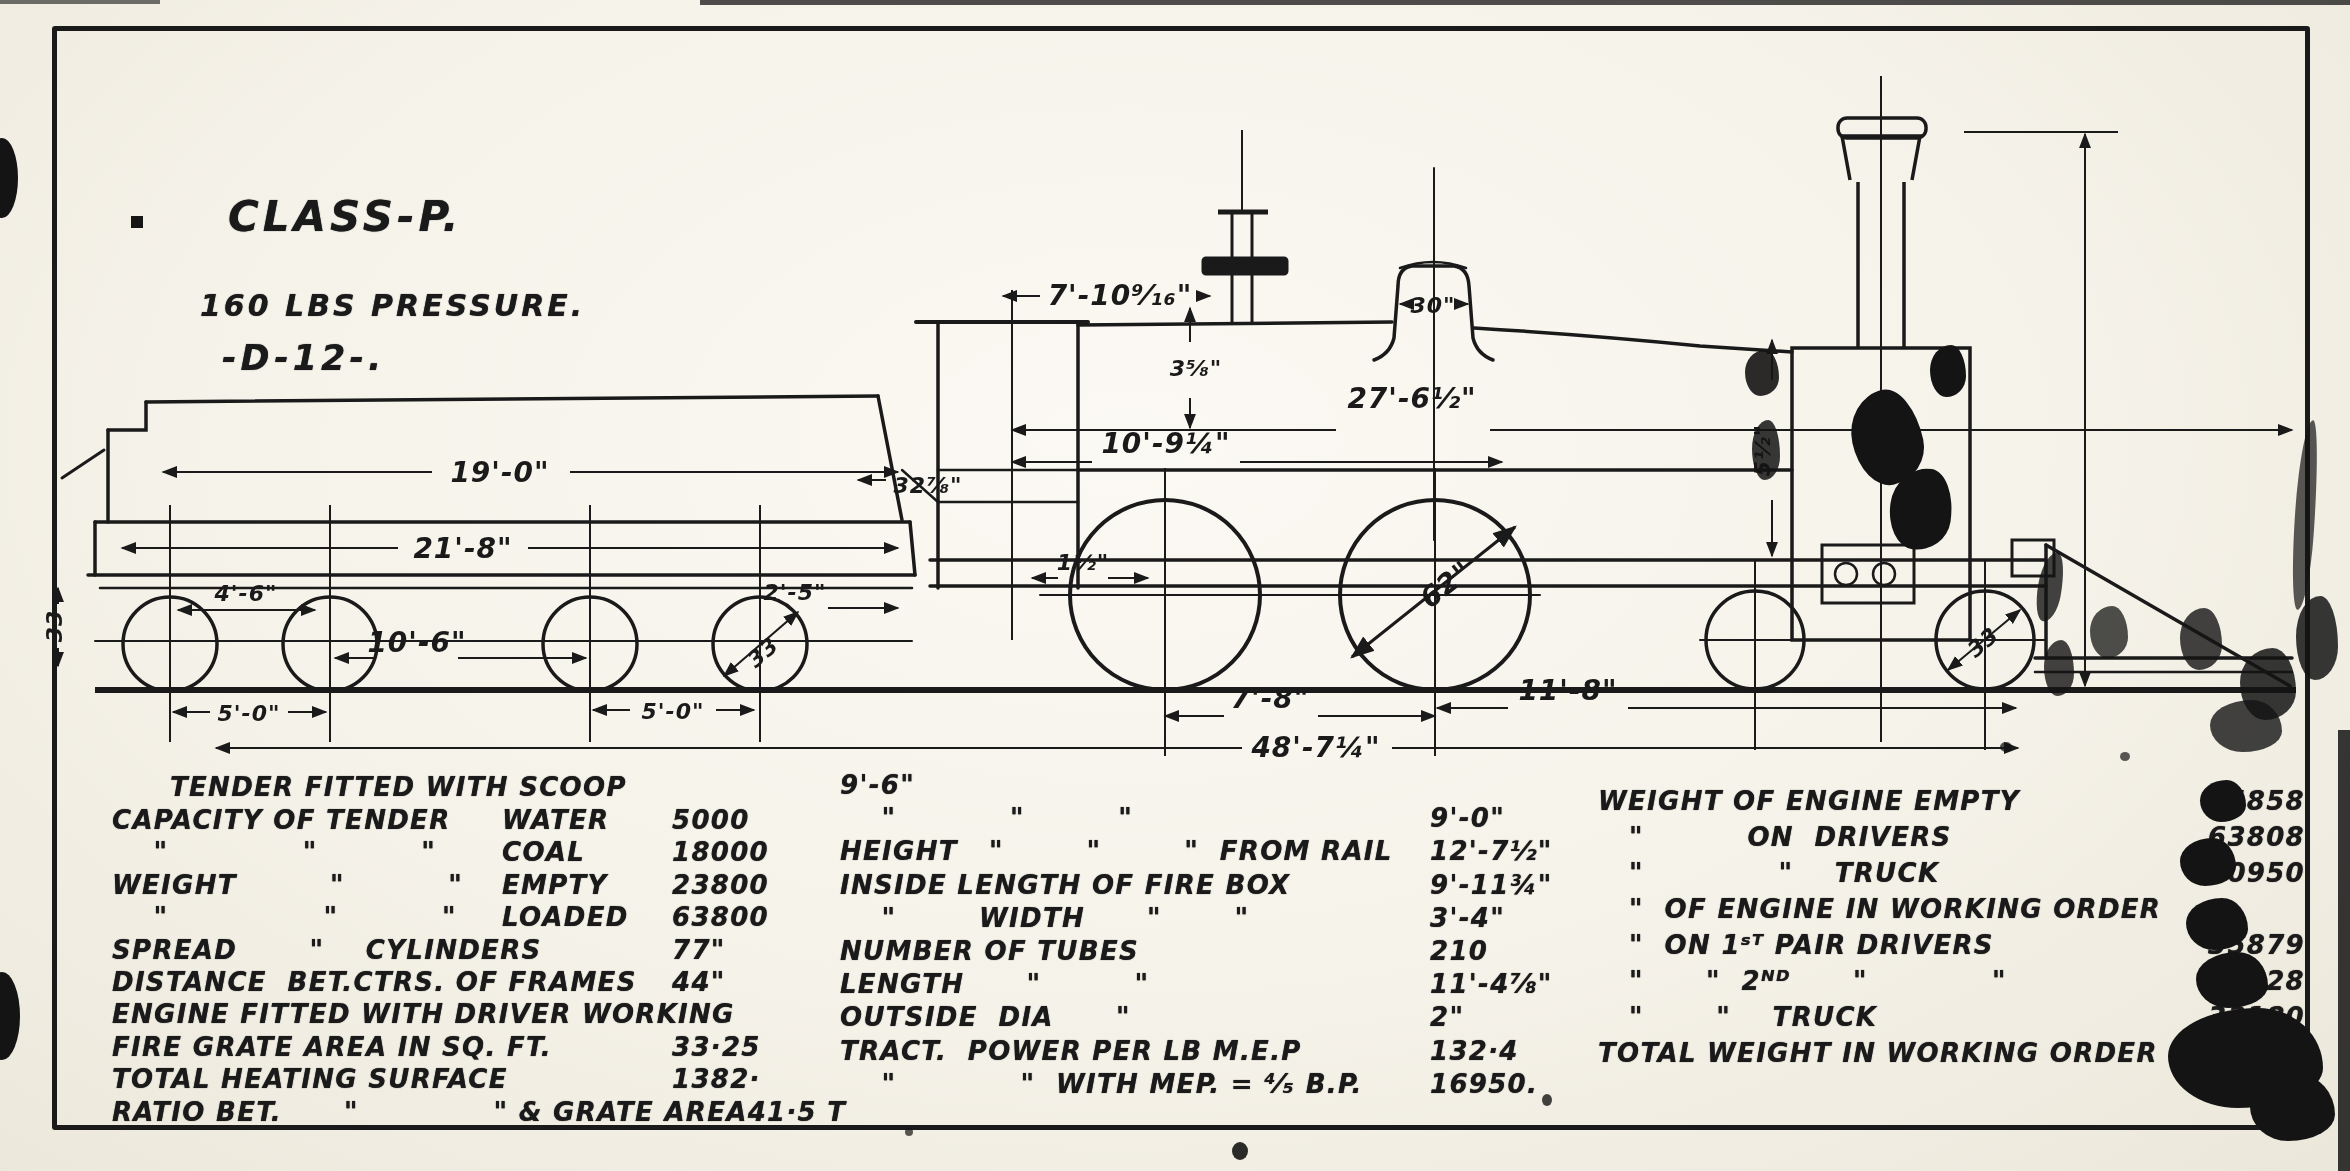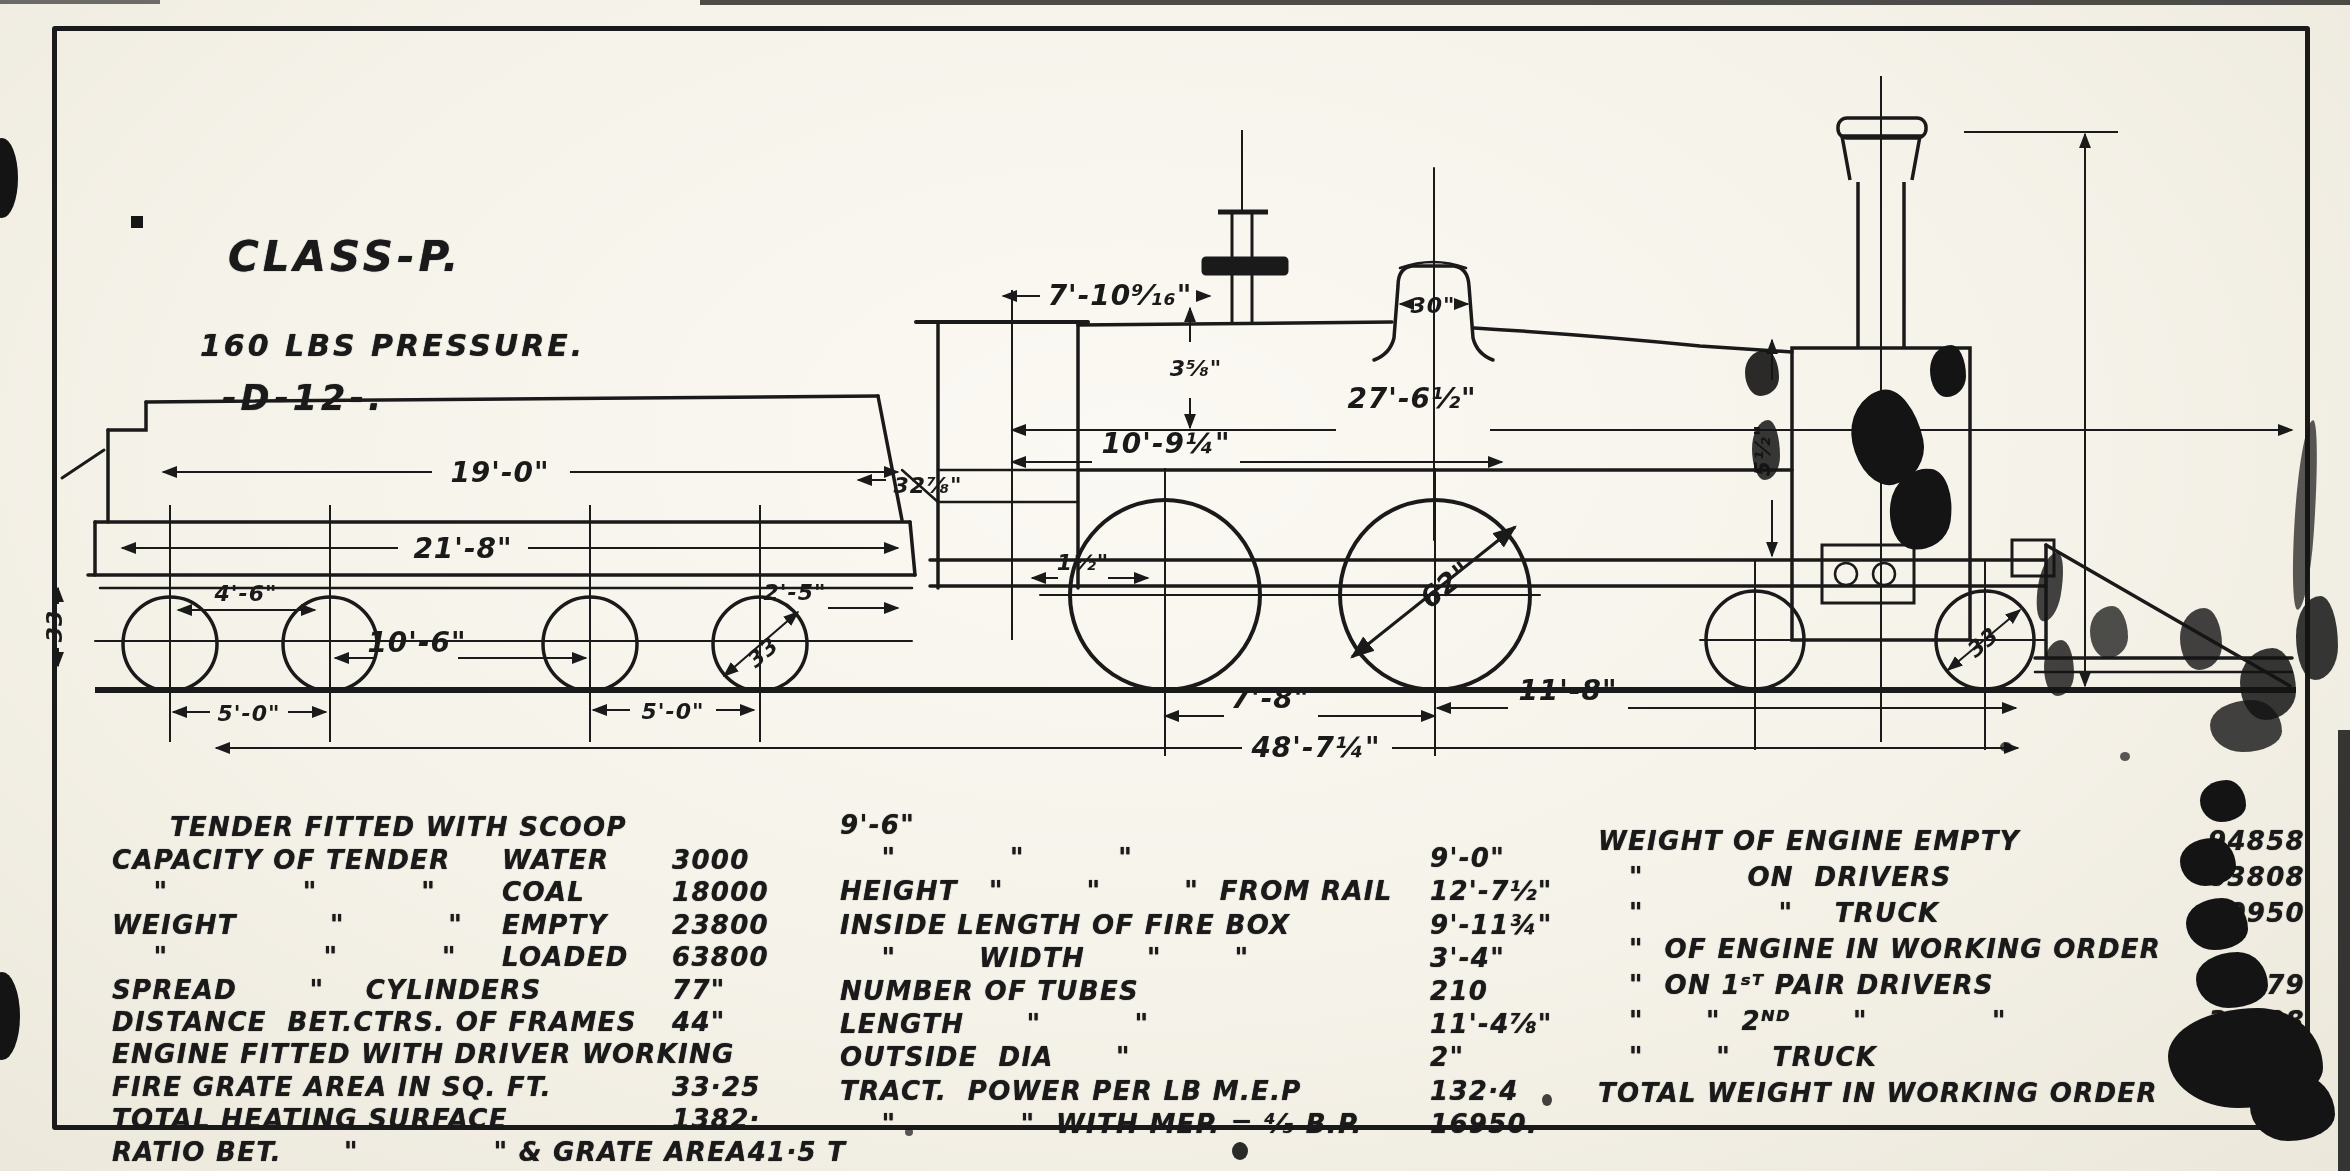--- a/index.html
+++ b/index.html
@@ -2,21 +2,21 @@
 <html><head>
 <meta charset="utf-8">
 <style>
   html,body{margin:0;padding:0;background:#d9d4c7;}
   .stage{position:relative;width:2350px;height:1171px;overflow:hidden;
          background:radial-gradient(ellipse at 48% 38%, #fbf9f3 0%, #f5f2e9 55%, #ebe7da 100%);
          font-family:"DejaVu Sans",sans-serif;}
   .frame{position:absolute;left:52px;top:26px;width:2248px;height:1094px;
          border:5px solid #1a1a1a;border-radius:3px;}
   .hand{font-family:"DejaVu Sans",sans-serif;font-weight:700;font-style:italic;color:#1a1a1a;
-        text-shadow:0 0 1px rgba(22,22,22,.85);margin-top:40px;}
+        text-shadow:0 0 1px rgba(22,22,22,.85);}
   .tb{position:absolute;white-space:pre;}
   .tb.t1{left:228px;top:192px;font-size:42px;letter-spacing:4px;}
   .tb.t2{left:200px;top:288px;font-size:30px;letter-spacing:3px;}
   .tb.t3{left:222px;top:338px;font-size:35px;letter-spacing:4px;}
   .sqdot{position:absolute;left:131px;top:216px;width:12px;height:12px;background:#161616;}
   svg.loco{position:absolute;left:0;top:0;}
   svg .dimtxt{font-family:"DejaVu Sans",sans-serif;font-weight:700;font-style:italic;
               fill:#1a1a1a;font-size:28px;letter-spacing:1px;text-anchor:middle;}
   svg .sm{font-size:22px;}
   
@@ -226,21 +226,21 @@
     </g>
   </svg>
 
   <div class="col col-left hand">
     <div class="srow hdr">
         <span class="lab">TENDER FITTED WITH SCOOP</span>
       </div>
     <div class="srow">
         <span class="lab">CAPACITY OF TENDER</span>
         <span class="mid">WATER</span>
-        <span class="val">3000</span>
+        <span class="val">5000</span>
       </div>
     <div class="srow">
         <span class="lab">    "             "          "</span>
         <span class="mid">COAL</span>
         <span class="val">18000</span>
       </div>
     <div class="srow">
         <span class="lab">WEIGHT         "          "</span>
         <span class="mid">EMPTY</span>
         <span class="val">23800</span>

